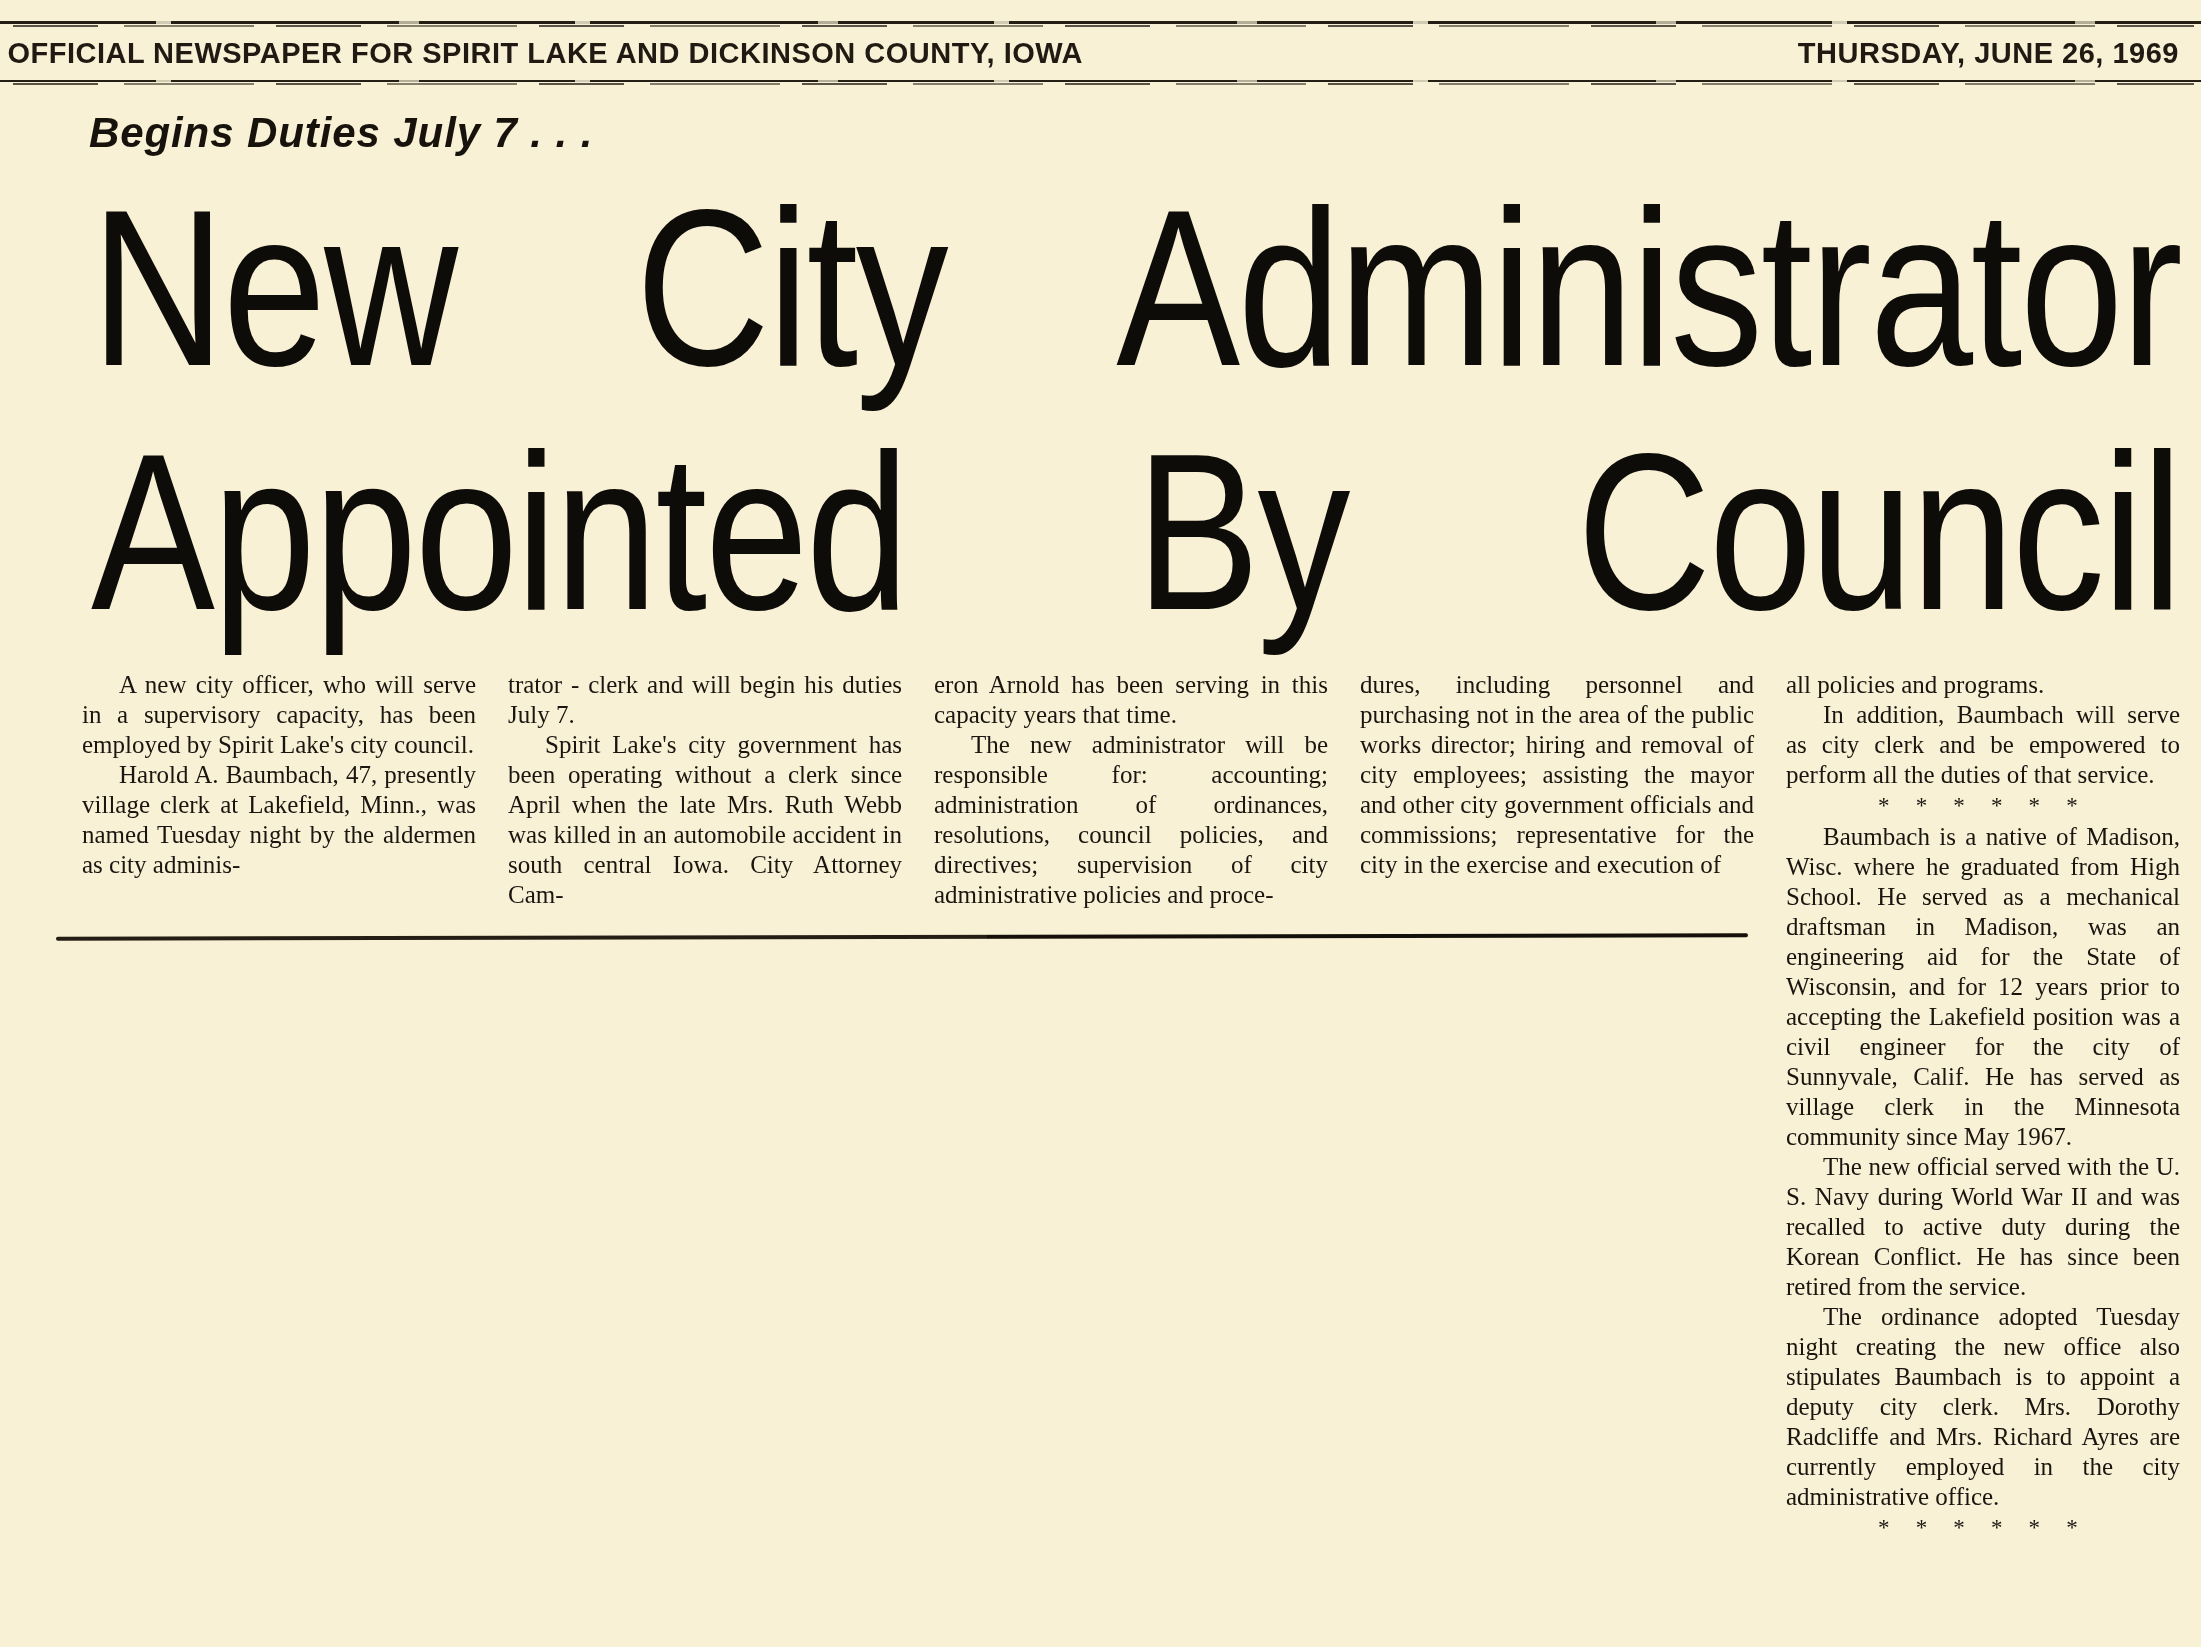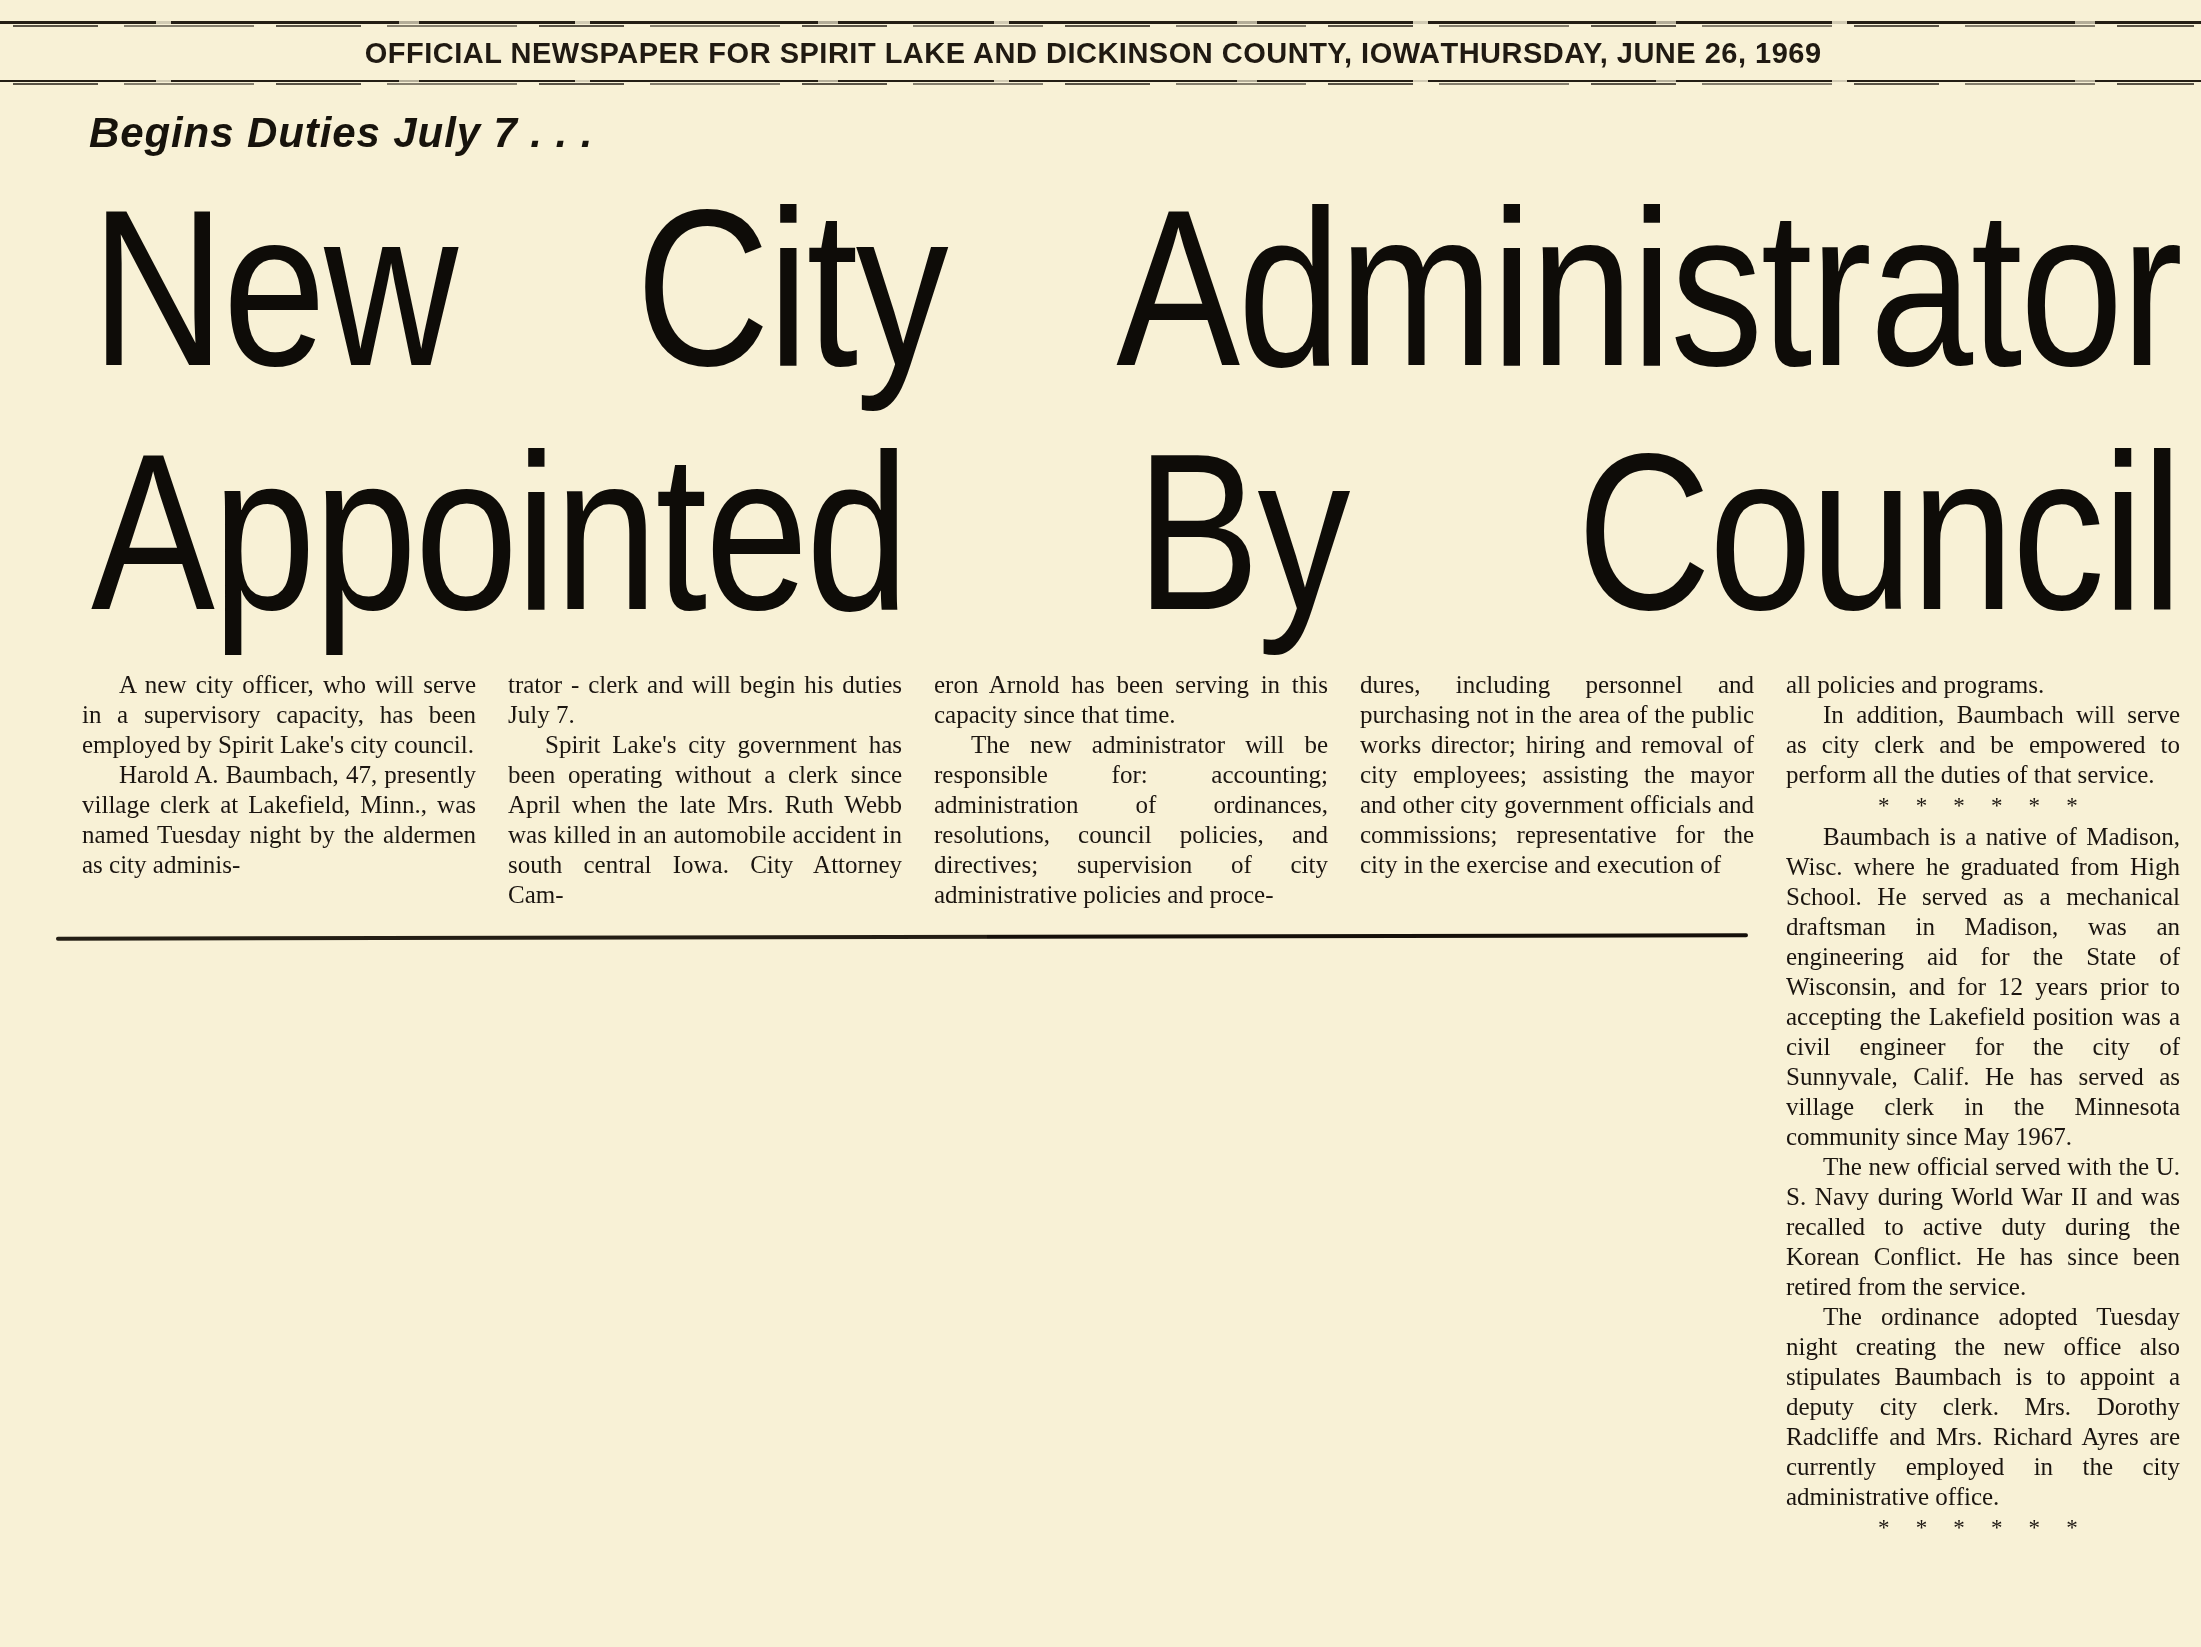--- a/index.html
+++ b/index.html
@@ -17,21 +17,21 @@
       #241e15 0 156px, rgba(36,30,21,.18) 156px 171px,
       #241e15 171px 399px, rgba(36,30,21,.32) 399px 419px);
   }
   .ragged::after{
     content:"";position:absolute;left:13px;right:7.4px;top:4.6px;height:1.9px;
     background:repeating-linear-gradient(90deg,
       rgba(36,30,21,.75) 0 85px, transparent 85px 111px,
       rgba(36,30,21,.55) 111px 241px, transparent 241px 263px);
   }
   .masthead-row{
-    display:flex;justify-content:center;align-items:center;
+    display:flex;justify-content:space-between;align-items:center;
     height:50px;padding:0 22px 0 7.4px;
     font-family:"Liberation Sans",sans-serif;font-weight:bold;
     font-size:29px;letter-spacing:0.5px;color:#201a12;
   }
   
   .kicker{
     position:absolute;left:89px;top:109px;
     font-family:"Liberation Sans",sans-serif;font-weight:bold;font-style:italic;
     font-size:42px;letter-spacing:0.9px;color:#17130c;
   }
@@ -95,21 +95,21 @@
 <div class="article-body" id="columns">
     <div class="column">
       <p class="indent">A new city officer, who will serve in a supervisory capacity, has been employed by Spirit Lake's city council.</p>
       <p class="indent">Harold A. Baumbach, 47, presently village clerk at Lakefield, Minn., was named Tuesday night by the aldermen as city adminis-</p>
     </div>
     <div class="column">
       <p class="flush">trator - clerk and will begin his duties July 7.</p>
       <p class="indent">Spirit Lake's city government has been operating without a clerk since April when the late Mrs. Ruth Webb was killed in an automobile accident in south central Iowa. City Attorney Cam-</p>
     </div>
     <div class="column">
-      <p class="flush">eron Arnold has been serving in this capacity since that time.</p>
+      <p class="flush">eron Arnold has been serving in this capacity years that time.</p>
       <p class="indent">The new administrator will be responsible for: accounting; administration of ordinances, resolutions, council policies, and directives; supervision of city administrative policies and proce-</p>
     </div>
     <div class="column">
       <p class="flush">dures, including personnel and purchasing not in the area of the public works director; hiring and removal of city employees; assisting the mayor and other city government officials and commissions; representative for the city in the exercise and execution of</p>
     </div>
     <div class="column">
       <p class="flush">all policies and programs.</p>
       <p class="indent">In addition, Baumbach will serve as city clerk and be empowered to perform all the duties of that service.</p>
       <p class="stars">* * * * * *</p>
       <p class="indent">Baumbach is a native of Madison, Wisc. where he graduated from High School. He served as a mechanical draftsman in Madison, was an engineering aid for the State of Wisconsin, and for 12 years prior to accepting the Lakefield position was a civil engineer for the city of Sunnyvale, Calif. He has served as village clerk in the Minnesota community since May 1967.</p>

